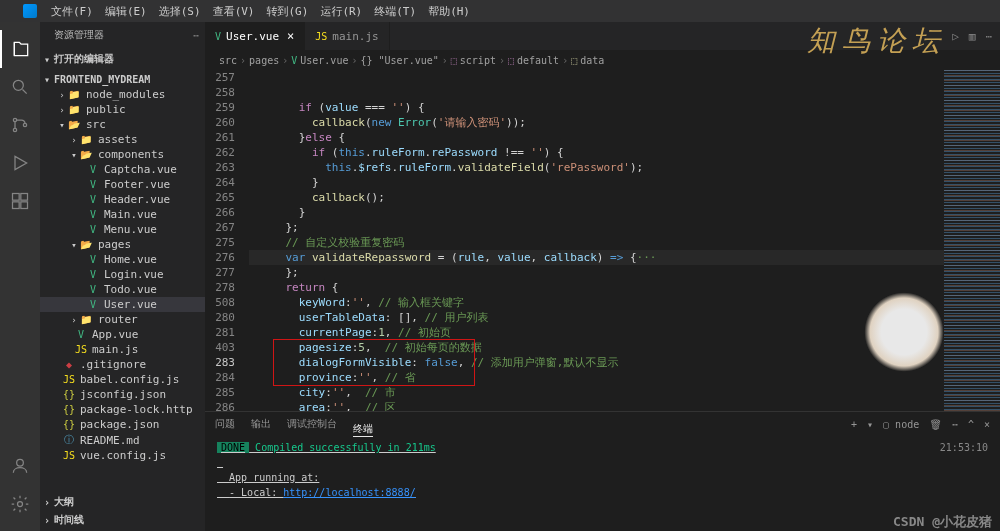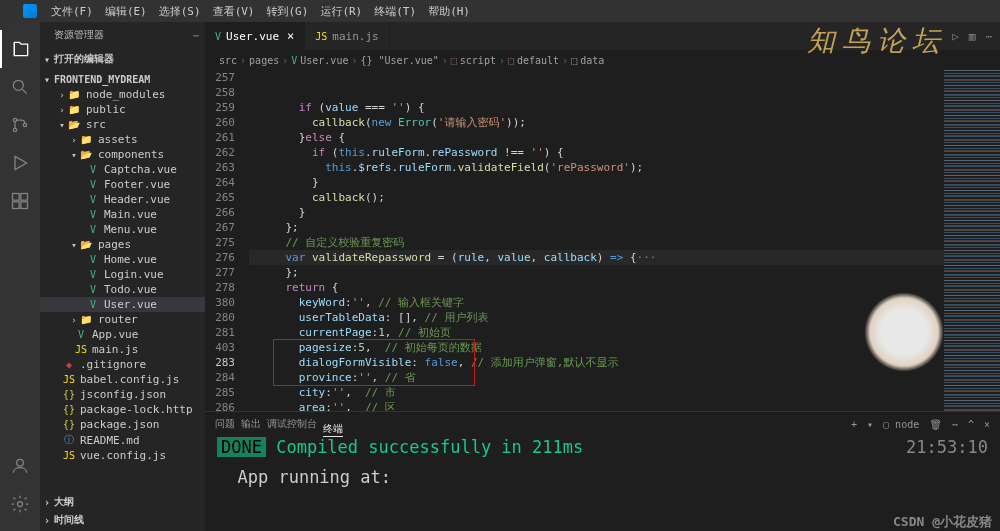--- a/index.html
+++ b/index.html
@@ -231,42 +231,43 @@
       background: #1e1e1e;
       border-top: 1px solid #333;
       display: flex;
       flex-direction: column;
     }
     .terminal-tabs {
       height: 24px;
       display: flex;
       align-items: center;
       padding: 0 10px;
-      gap: 6px;
+      gap: 16px;
       color: #969696;
       font-size: 10px;
     }
     .terminal-tabs .ttab.active {
       color: #e7e7e7;
       border-bottom: 1px solid #e7e7e7;
       margin-top: 11px;
     }
     .terminal-tabs .right {
       margin-left: auto;
       display: flex;
       gap: 10px;
       align-items: center;
     }
     .terminal-content {
       flex: 1;
       padding: 4px 12px;
       font-family: Consolas, monospace;
-      font-size: 17px;
+      font-size: 10px;
       line-height: 15px;
       color: #cccccc;
+      text-decoration: underline;
     }
     .terminal-content .done {
       background: #16825d;
       color: #000;
       padding: 0 4px;
     }
     .terminal-content .link { color: #3794ff; text-decoration: underline; }
     .terminal-content .timestamp {
       float: right;
       color: #888;
@@ -551,21 +552,21 @@
           <div class="ln">262</div>
           <div class="ln">263</div>
           <div class="ln">264</div>
           <div class="ln">265</div>
           <div class="ln">266</div>
           <div class="ln">267</div>
           <div class="ln">275</div>
           <div class="ln">276</div>
           <div class="ln">277</div>
           <div class="ln">278</div>
-          <div class="ln">380</div>
+          <div class="ln">508</div>
           <div class="ln">280</div>
           <div class="ln">281</div>
           <div class="ln">403</div>
           <div class="ln active">283</div>
           <div class="ln">284</div>
           <div class="ln">285</div>
           <div class="ln">286</div>
         </div>
       <div class="code-content" id="code-content">
         <div class="code-line">      <span class="hl-keyword2">if</span> (<span class="hl-var">value</span> === <span class="hl-string">''</span>) {</div><div class="code-line">        <span class="hl-func">callback</span>(<span class="hl-keyword">new</span> <span class="hl-type">Error</span>(<span class="hl-string">'请输入密码'</span>));</div><div class="code-line">      }<span class="hl-keyword2">else</span> {</div><div class="code-line">        <span class="hl-keyword2">if</span> (<span class="hl-const">this</span>.<span class="hl-var">ruleForm</span>.<span class="hl-var">rePassword</span> !== <span class="hl-string">''</span>) {</div><div class="code-line">          <span class="hl-const">this</span>.<span class="hl-var">$refs</span>.<span class="hl-var">ruleForm</span>.<span class="hl-func">validateField</span>(<span class="hl-string">'rePassword'</span>);</div><div class="code-line">        }</div><div class="code-line">        <span class="hl-func">callback</span>();</div><div class="code-line">      }</div><div class="code-line">    };</div><div class="code-line">    <span class="hl-comment">// 自定义校验重复密码</span></div><div class="code-line highlighted">    <span class="hl-keyword">var</span> <span class="hl-func">validateRepassword</span> = (<span class="hl-var">rule</span>, <span class="hl-var">value</span>, <span class="hl-var">callback</span>) <span class="hl-keyword">=&gt;</span> {<span class="hl-comment">···</span></div><div class="code-line">    };</div><div class="code-line">    <span class="hl-keyword2">return</span> {</div><div class="code-line">      <span class="hl-var">keyWord</span>:<span class="hl-string">''</span>, <span class="hl-comment">// 输入框关键字</span></div><div class="code-line">      <span class="hl-var">userTableData</span>: [], <span class="hl-comment">// 用户列表</span></div><div class="code-line">      <span class="hl-var">currentPage</span>:<span class="hl-num">1</span>, <span class="hl-comment">// 初始页</span></div><div class="code-line">      <span class="hl-var">pagesize</span>:<span class="hl-num">5</span>,  <span class="hl-comment">// 初始每页的数据</span></div><div class="code-line">      <span class="hl-var">dialogFormVisible</span>: <span class="hl-const">false</span>, <span class="hl-comment">// 添加用户弹窗,默认不显示</span></div><div class="code-line">      <span class="hl-var">province</span>:<span class="hl-string">''</span>, <span class="hl-comment">// 省</span></div><div class="code-line">      <span class="hl-var">city</span>:<span class="hl-string">''</span>,  <span class="hl-comment">// 市</span></div><div class="code-line">      <span class="hl-var">area</span>:<span class="hl-string">''</span>,  <span class="hl-comment">// 区</span></div><div class="red-box" style="top: 269px;"></div>
@@ -586,20 +587,21 @@
           <span>🗑</span>
           <span>⋯</span>
           <span>^</span>
           <span>×</span>
         </div>
       </div>
       <div class="terminal-content">
         <div><span class="done">DONE</span><span style="color:#16c98d"> Compiled successfully in 211ms</span><span class="timestamp">21:53:10</span></div>
         <div>&nbsp;</div>
         <div>&nbsp;&nbsp;<span>App running at:</span></div>
+        <div>&nbsp;&nbsp;<span>- Local:   </span><span class="link">http://localhost:8888/</span></div>
       </div>
     </div>
 
     <div class="watermark-logo">知 鸟 论 坛</div>
     <div class="watermark-cat"></div>
   </div>
 </div>
 <div class="watermark-footer">CSDN @小花皮猪</div>
 
 </body></html>

